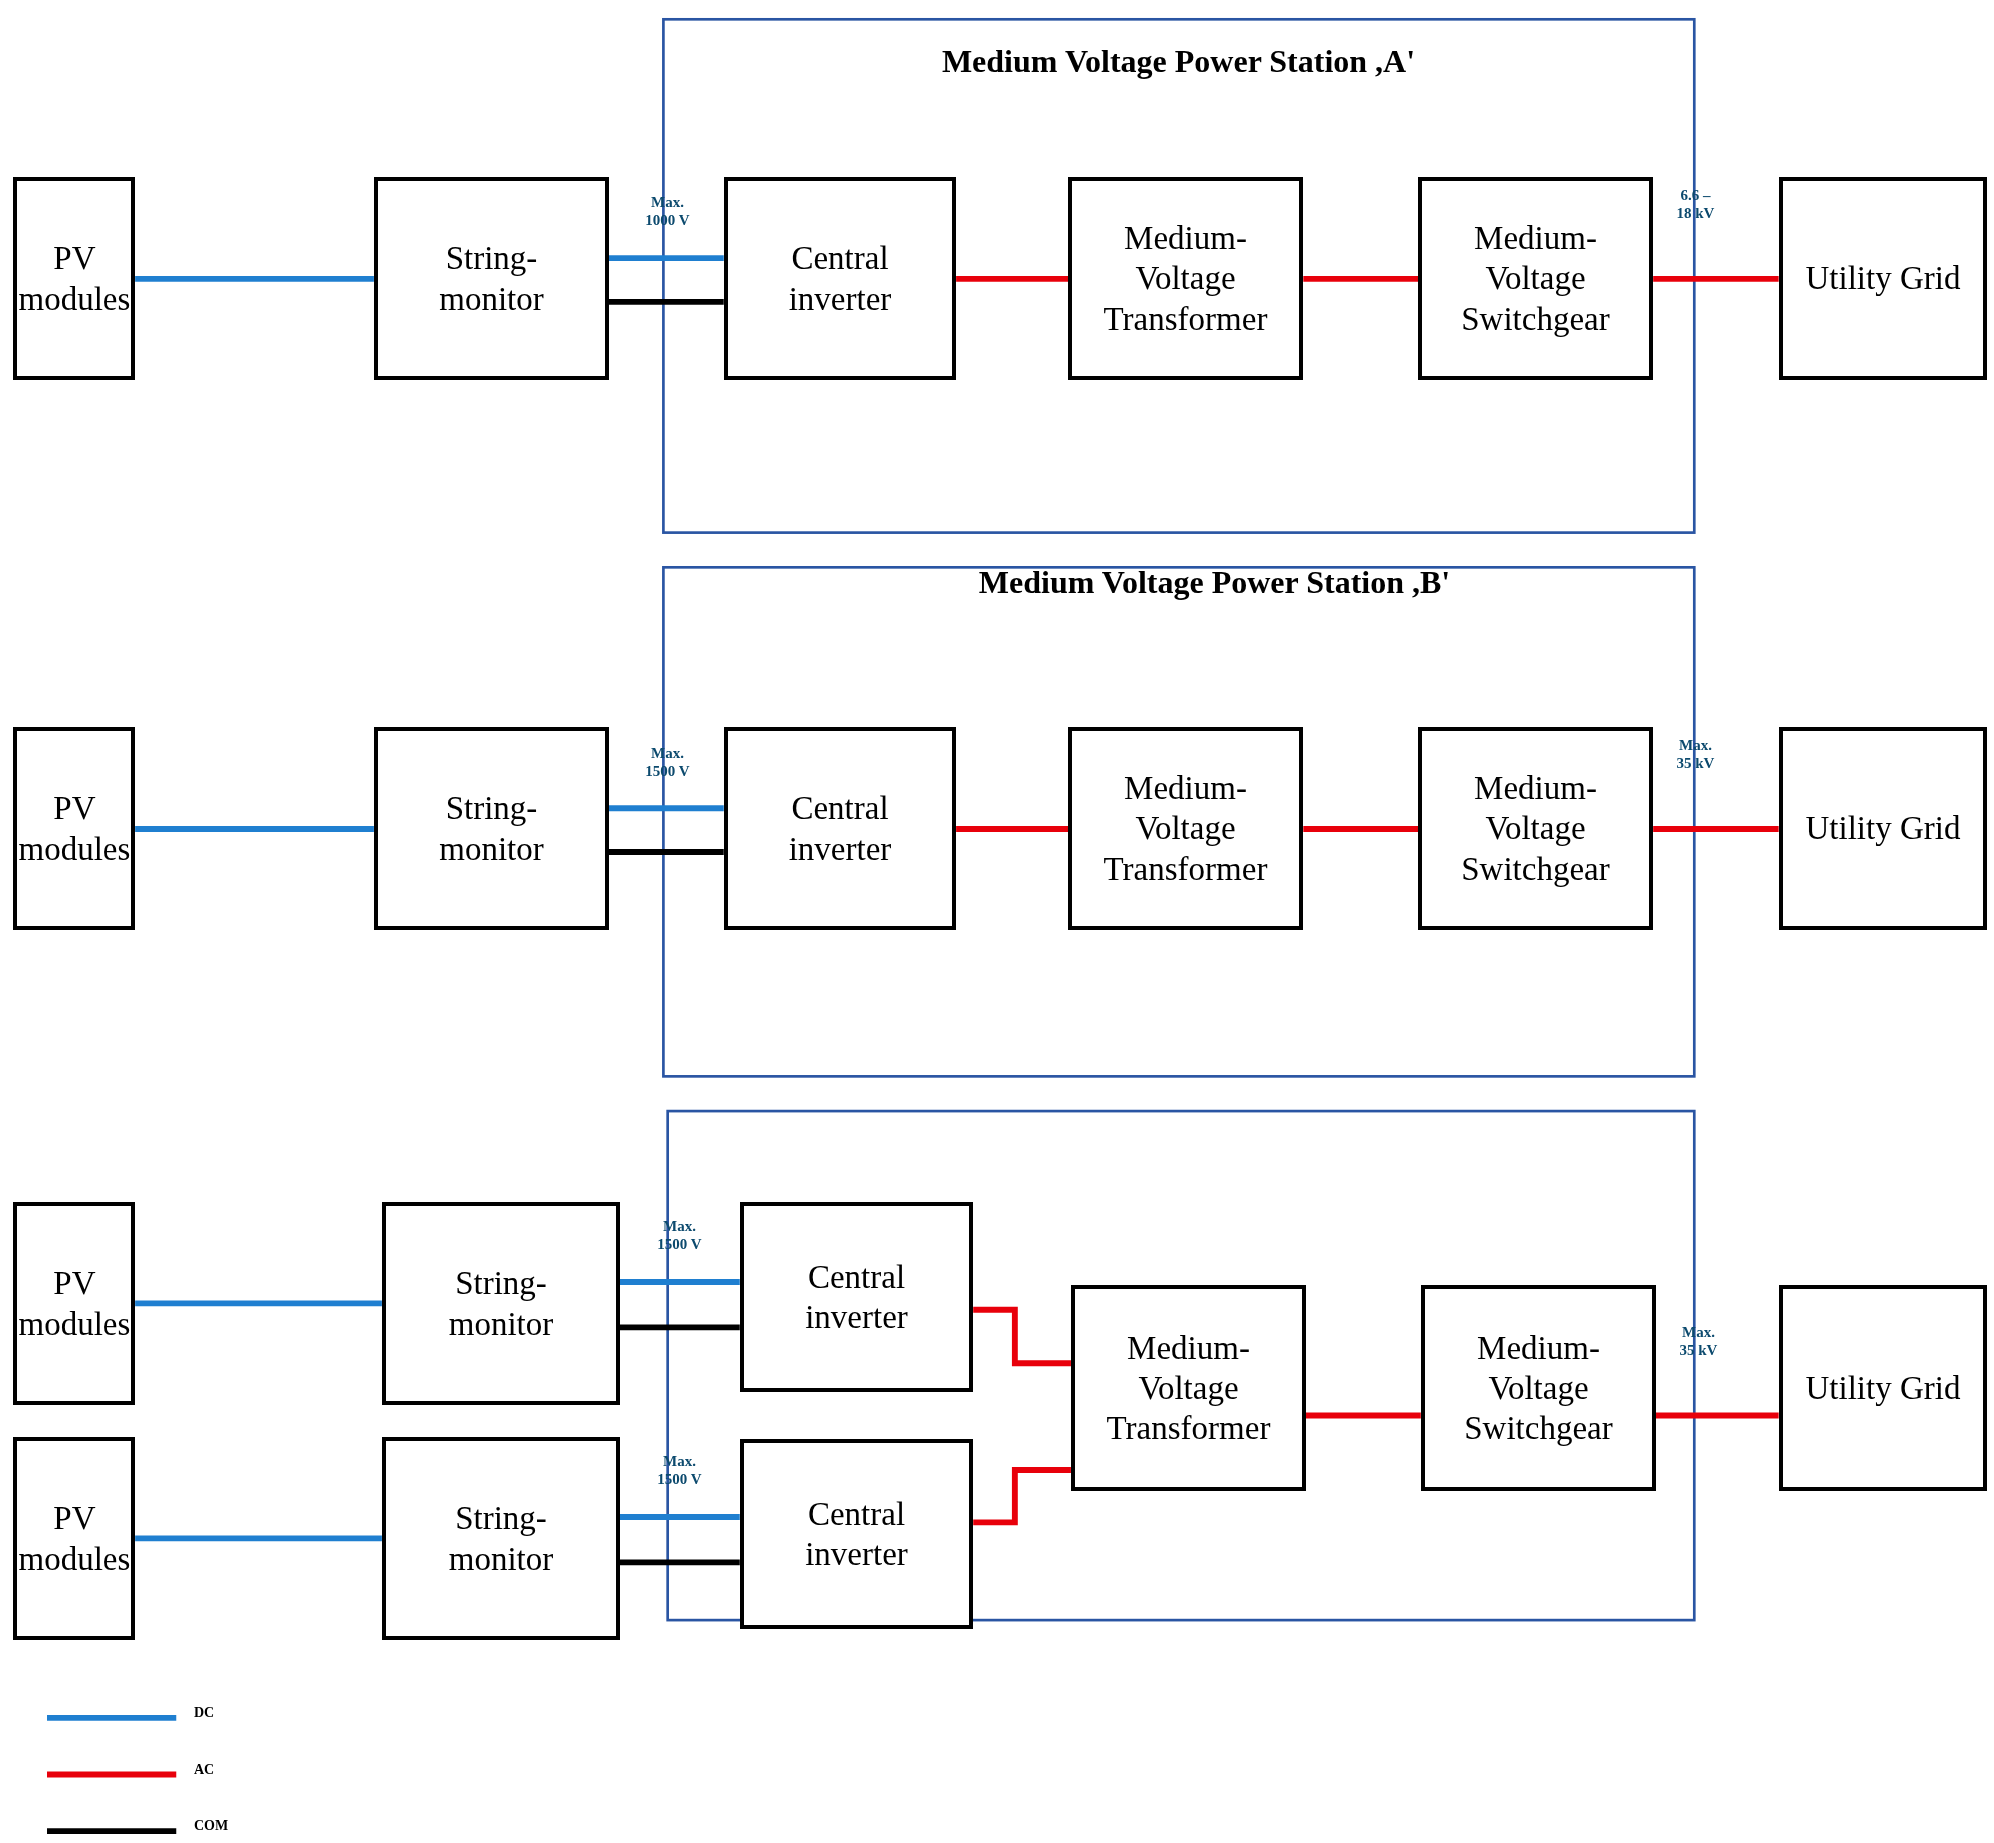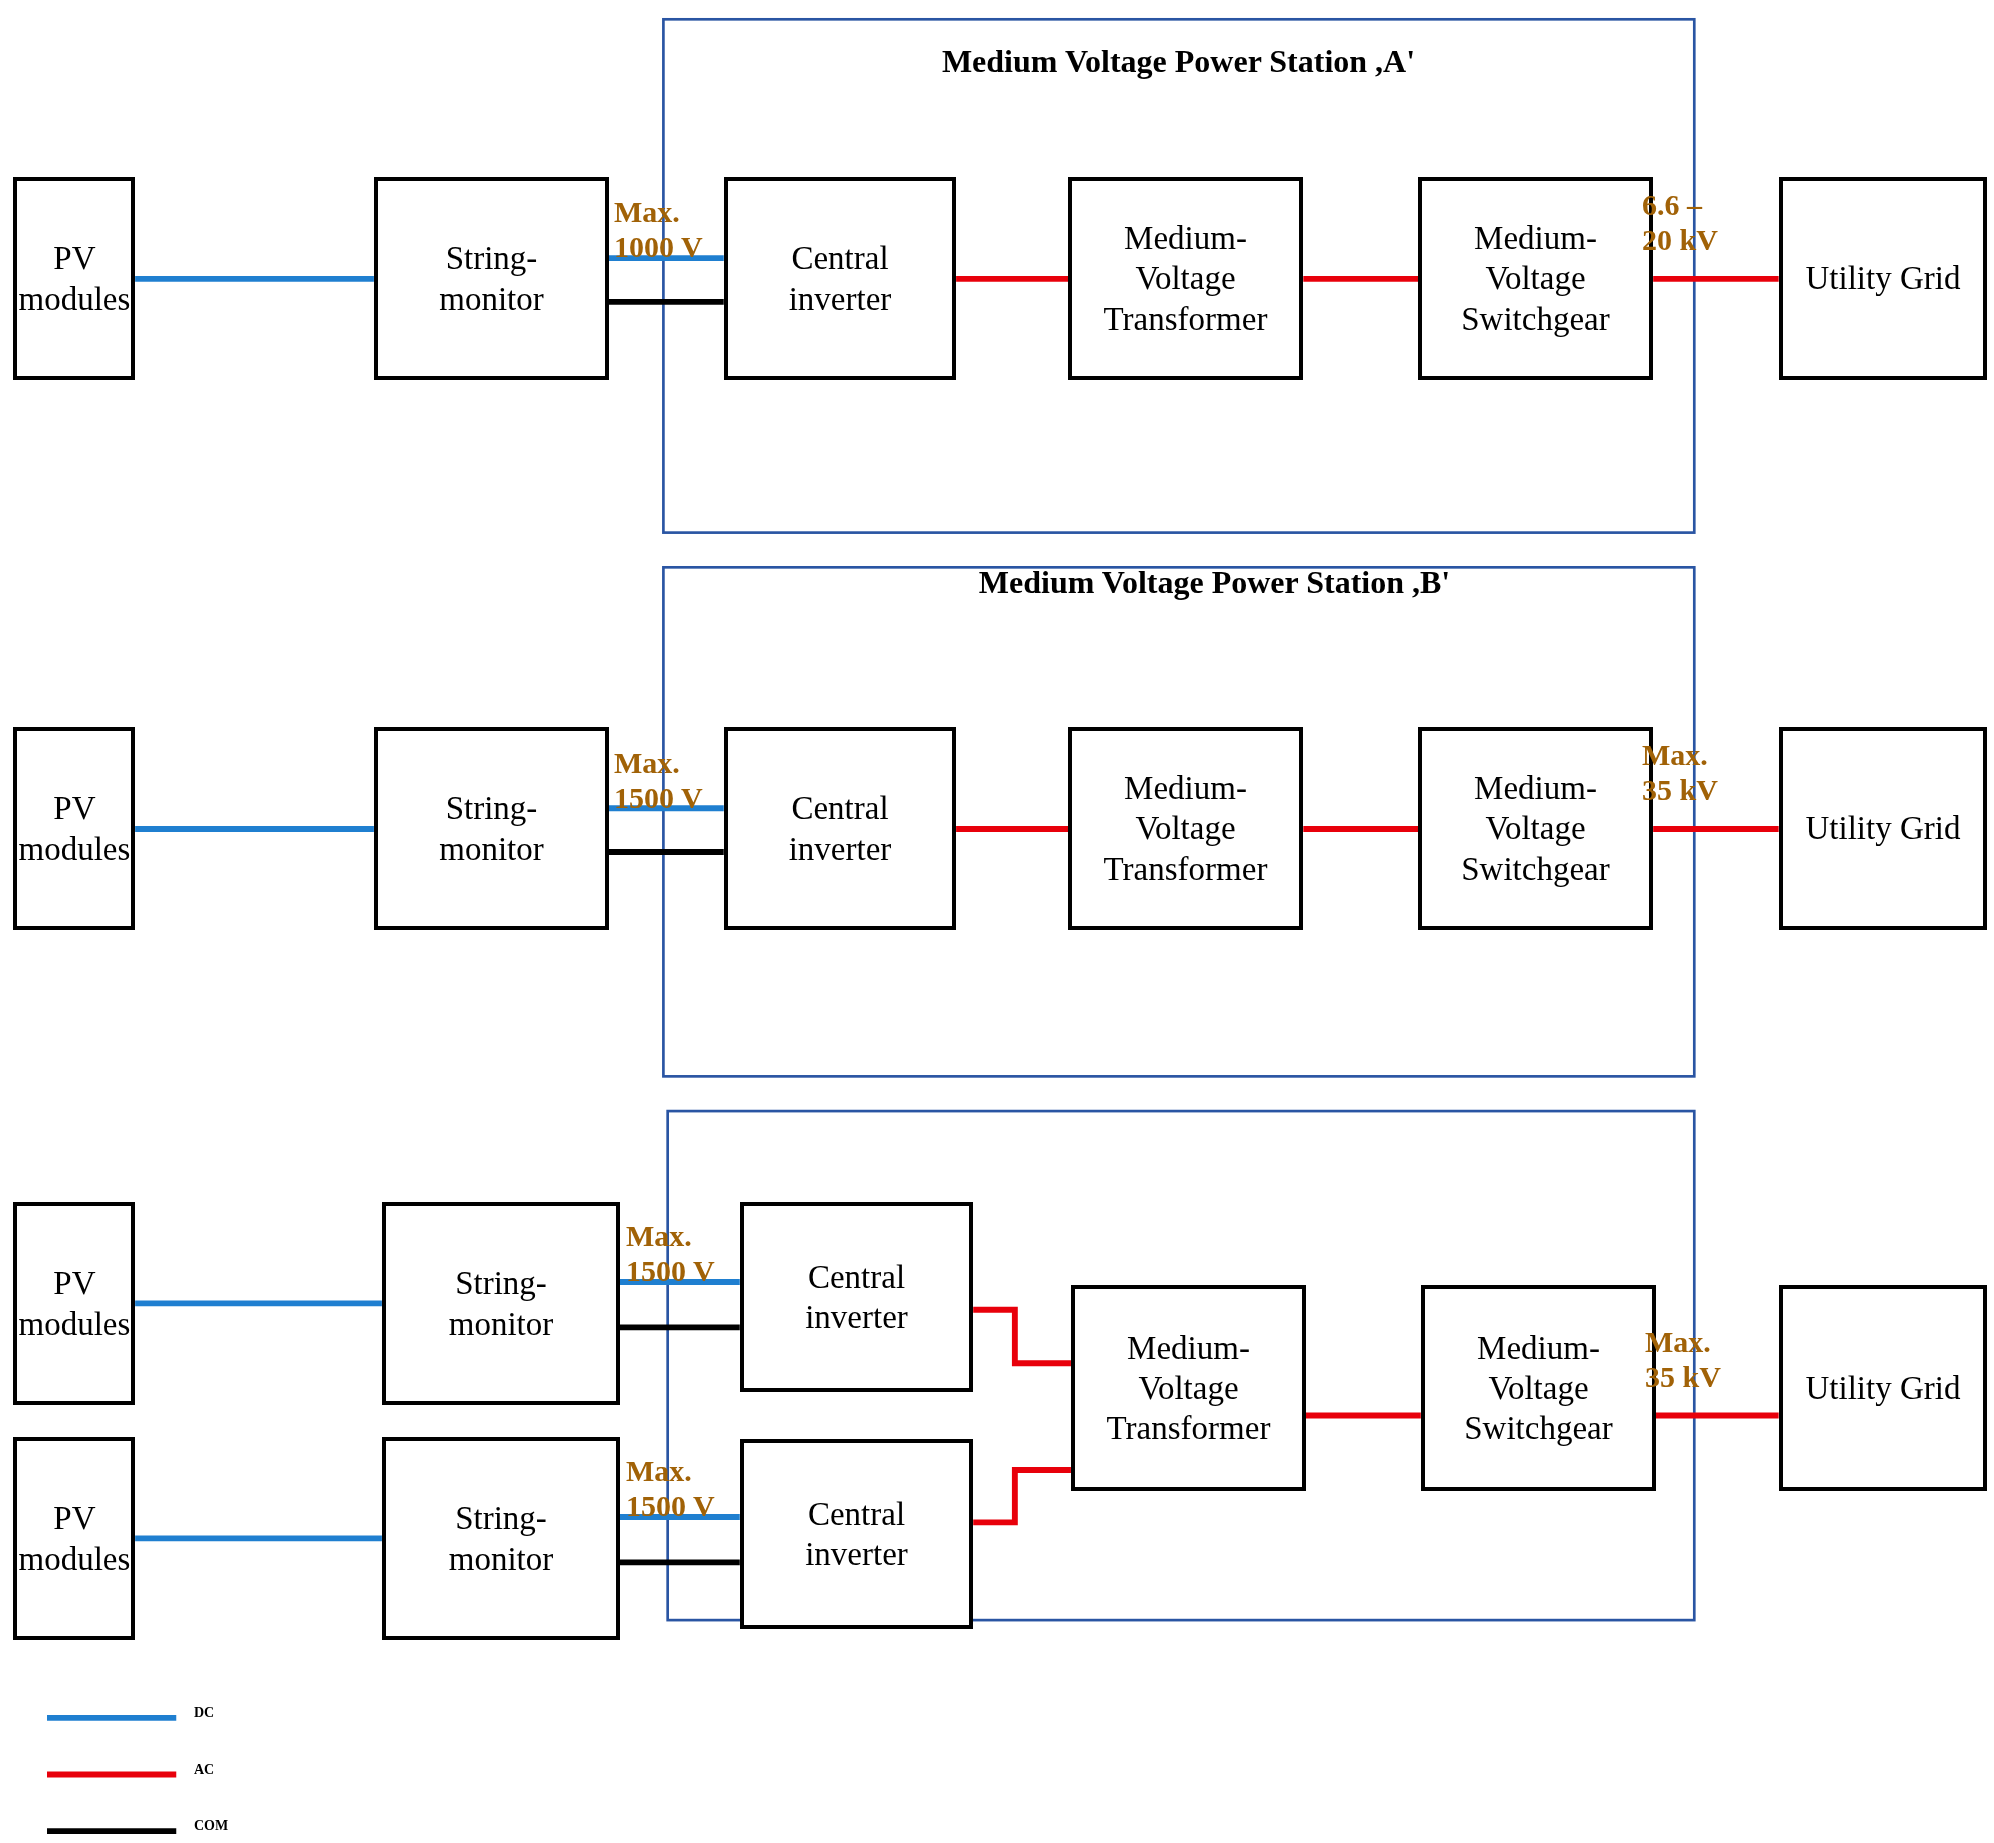--- a/index.html
+++ b/index.html
@@ -45,26 +45,26 @@
     text-align: center;
     font-family: "Liberation Serif", "DejaVu Serif", serif;
     font-weight: bold;
     font-size: 32px;
     color: #000000;
     z-index: 6;
     white-space: nowrap;
   }
   .volt-label {
     position: absolute;
-    text-align: left;
+    text-align: center;
     font-family: "Liberation Serif", "DejaVu Serif", serif;
     font-weight: bold;
-    font-size: 30px;
+    font-size: 15px;
     line-height: 1.18;
-    color: #a16207;
+    color: #0c4a6e;
     z-index: 7;
     white-space: pre-line;
     background: transparent;
   }
   .legend-label {
     position: absolute;
     font-family: "Liberation Serif", "DejaVu Serif", serif;
     font-weight: bold;
     font-size: 14px;
     color: #000000;
@@ -149,21 +149,21 @@
 Transformer</span>
   </div>
 
   <div class="node-box" style="left:1418px; top:177px; width:235px; height:203px;">
     <span class="label-txt">Medium-
 Voltage
 Switchgear</span>
   </div>
 
   <div class="volt-label" style="left:1642px; top:187px; width:107px;">6.6 –
-20 kV</div>
+18 kV</div>
 
   <div class="node-box" style="left:1779px; top:177px; width:208px; height:203px;">
     <span class="label-txt">Utility Grid</span>
   </div>
 
   <div class="station-title" style="left:663px; top:564px; width:1031px;margin-left:36px;">Medium Voltage Power Station ,B'</div>
 
   <div class="node-box" style="left:13.4px; top:727px; width:122px; height:203px;">
     <span class="label-txt">PV modules</span>
   </div>

